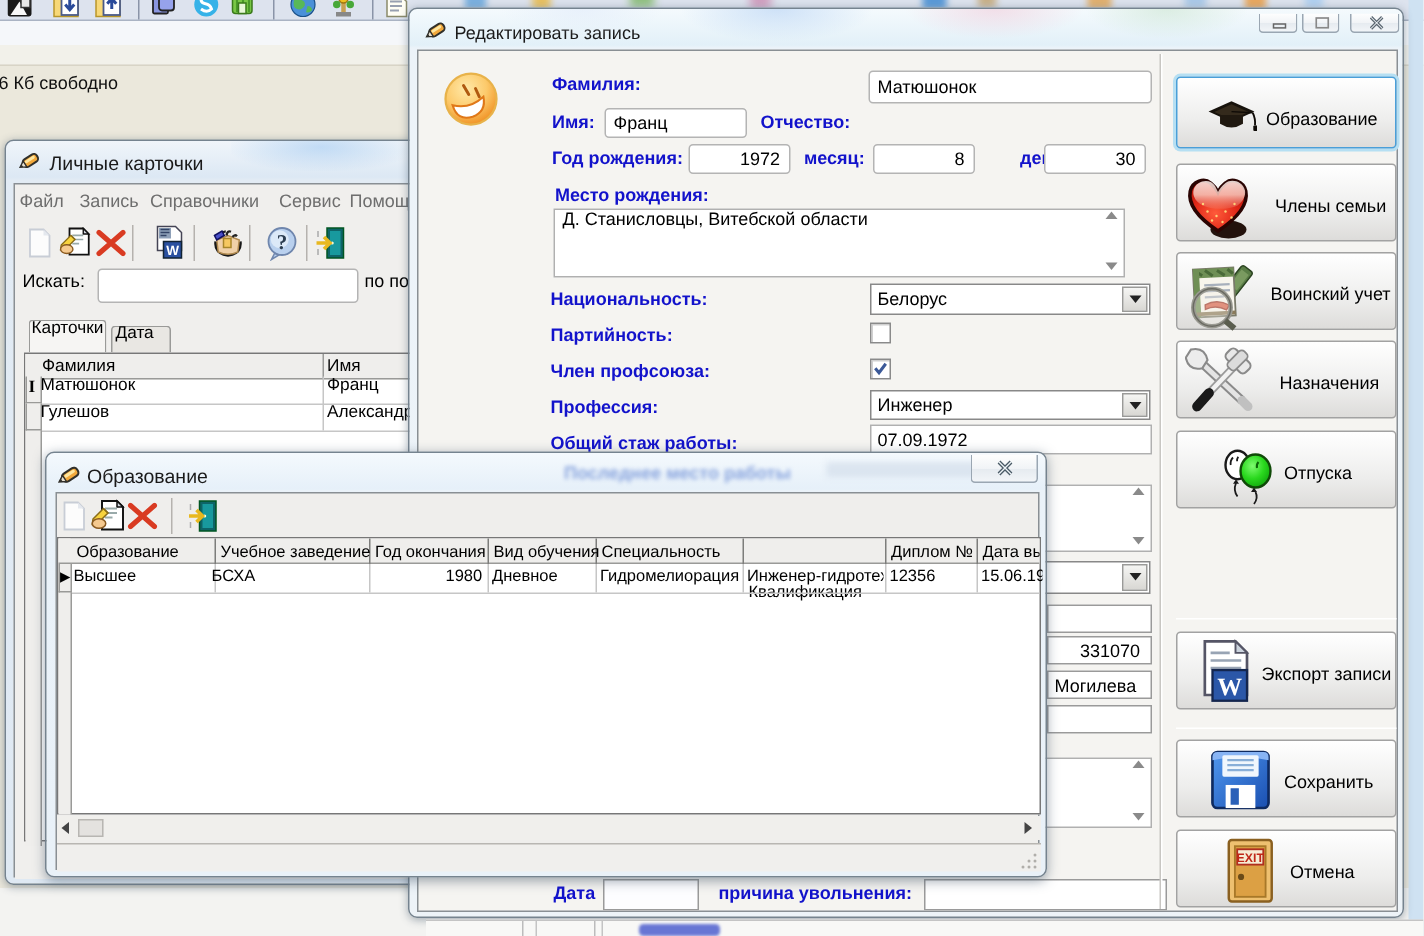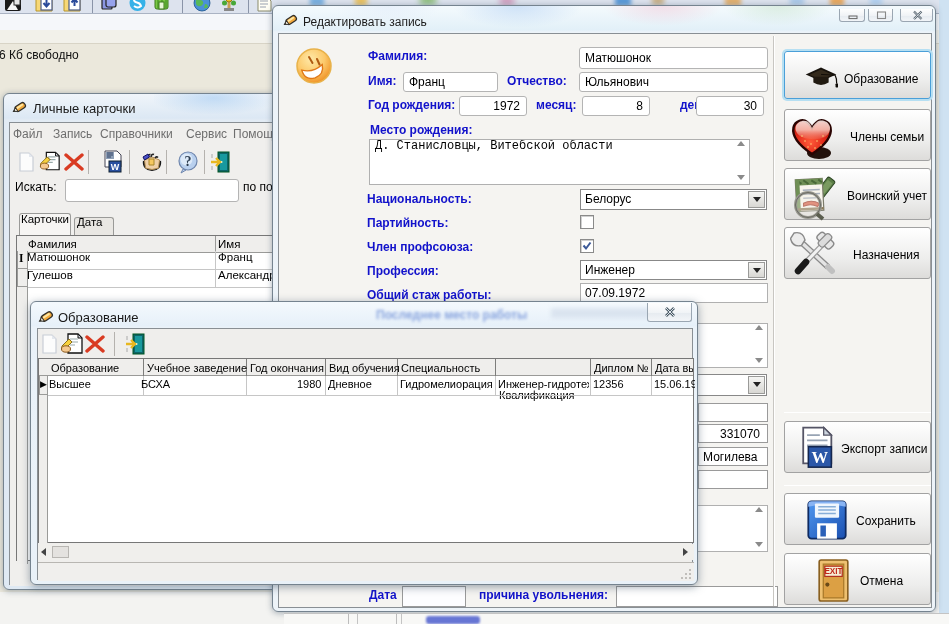--- a/index.html
+++ b/index.html
@@ -282,26 +282,25 @@
       <div class="lbl" style="left:91px;top:89px;">Место рождения:</div>
       <div class="lbl" style="left:88px;top:158px;">Национальность:</div>
       <div class="lbl" style="left:88px;top:182px;">Партийность:</div>
       <div class="lbl" style="left:88px;top:206px;">Член профсоюза:</div>
       <div class="lbl" style="left:88px;top:230px;">Профессия:</div>
       <div class="lbl" style="left:88px;top:254px;">Общий стаж работы:</div>
       <div class="lbl" style="left:97px;top:274px;color:#7b9fd4;">Последнее место работы</div>
 
       <div class="edit" style="left:300px;top:13px;width:189px;height:22px;">Матюшонок</div>
       <div class="edit" style="left:124px;top:38px;width:95px;height:20px;padding-top:2px;">Франц</div>
-      <div class="edit" style="left:300px;top:38px;width:189px;height:20px;padding-top:2px;">Юльянович</div>
       <div class="edit ra" style="left:180px;top:62px;width:68px;height:20px;padding-top:2px;">1972</div>
       <div class="edit ra" style="left:303px;top:62px;width:68px;height:20px;padding-top:2px;">8</div>
       <div class="edit ra" style="left:417px;top:62px;width:68px;height:20px;padding-top:2px;">30</div>
 
-      <div class="sedit" style="left:90px;top:105px;width:381px;height:46px;border-color:#b0b0b0;font-family:Liberation Mono, monospace;">
+      <div class="sedit" style="left:90px;top:105px;width:381px;height:46px;border-color:#b0b0b0;">
         <div class="abs" style="left:5px;top:-1px;">Д. Станисловцы, Витебской области</div>
         <div class="arr up" style="right:4px;top:1px;"></div>
         <div class="arr dn" style="right:4px;bottom:4px;"></div>
       </div>
 
       <div class="combo" style="left:301px;top:155px;width:187px;height:21px;">
           <div class="ct">Белорус</div>
           <div class="cbtn"></div>
         </div>
 
@@ -412,20 +411,38 @@
             <path d="M37 9 L16 31" stroke="#9a9a9a" stroke-width="5.4"></path>
             <path d="M37 9 L16 31" stroke="#f2f2f2" stroke-width="3"></path>
             <path d="M16 31 l-8 9" stroke="#1a1a1a" stroke-width="6.5" stroke-linecap="round"></path>
             <g transform="rotate(45 35 10)">
               <rect x="26" y="5" width="18" height="9" rx="3" fill="#e8e8e8" stroke="#8a8a8a" stroke-width="1.4"></rect>
               <rect x="31" y="2" width="7" height="15" rx="2.5" fill="#dcdcdc" stroke="#8a8a8a" stroke-width="1.2"></rect>
             </g>
           </svg>
         <div class="ptext" style="left:68px;">Назначения</div>
       </div>
+      <div class="pbtn" style="top:253px;">
+        <svg class="picon" style="left:30px;top:11px;width:36px;height:38px;" viewBox="0 0 36 38">
+            <defs>
+              <radialGradient id="bg1" cx="40%" cy="35%" r="70%">
+                <stop offset="0" stop-color="#7dfc6e"></stop>
+                <stop offset="0.55" stop-color="#2ad81e"></stop>
+                <stop offset="1" stop-color="#0fa80c"></stop>
+              </radialGradient>
+            </defs>
+            <ellipse cx="10" cy="11" rx="8" ry="9.5" fill="#fff" stroke="#1a1a1a" stroke-width="1.6"></ellipse>
+            <path d="M7 6 q-2 2 -1.5 5 M10.5 5.5 q-1 1.5 -0.8 3" stroke="#1a1a1a" stroke-width="1.2" fill="none"></path>
+            <ellipse cx="22" cy="15" rx="10" ry="11" fill="url(#bg1)" stroke="#104a08" stroke-width="1.6"></ellipse>
+            <path d="M24 9 q-1.5 1.5 -1 4" stroke="#0c6608" stroke-width="1.4" fill="none"></path>
+            <path d="M9 20.5 l2 3 h-4 z M21 26 l2 3 h-4 z" fill="#1a1a1a"></path>
+            <path d="M9 23 q-2 5 1 9 M22 29 q2 4 -1 8" stroke="#1a1a1a" stroke-width="1.2" fill="none"></path>
+          </svg>
+        <div class="ptext" style="left:71px;">Отпуска</div>
+      </div>
       <div class="abs" style="left:505px;top:377px;width:147px;height:2px;border-top:-2px solid #d8d6d2;border-bottom:1px solid #fff;"></div>
       <div class="pbtn" style="top:387px;">
         <svg class="picon" style="left:8px;top:3px;width:46px;height:46px;" viewBox="0 0 36 36">
             <path d="M8 2h16l6 6v22H8z" fill="#fff" stroke="#556" stroke-width="1.4"></path>
             <path d="M24 2l6 6h-6z" fill="#ccd4de" stroke="#556" stroke-width="1"></path>
             <path d="M11 8h10M11 12h16M11 16h16" stroke="#98a4b4" stroke-width="1.4"></path>
             <rect x="12" y="17" width="18" height="16" fill="#2b57a8" stroke="#14264e" stroke-width="1.2"></rect>
             <text x="21" y="30" font-size="13" fill="#fff" font-weight="bold" text-anchor="middle" font-family="Liberation Serif">W</text>
           </svg>
         <div class="ptext" style="left:56px;">Экспорт записи</div>

